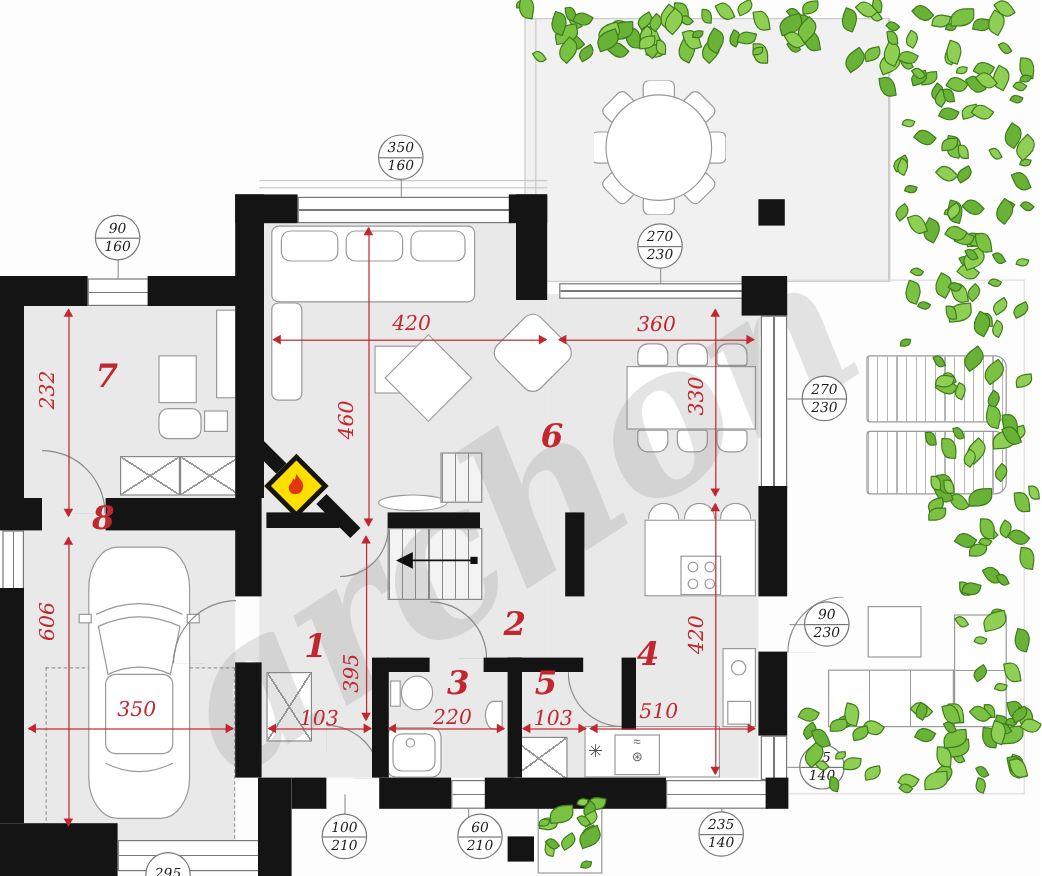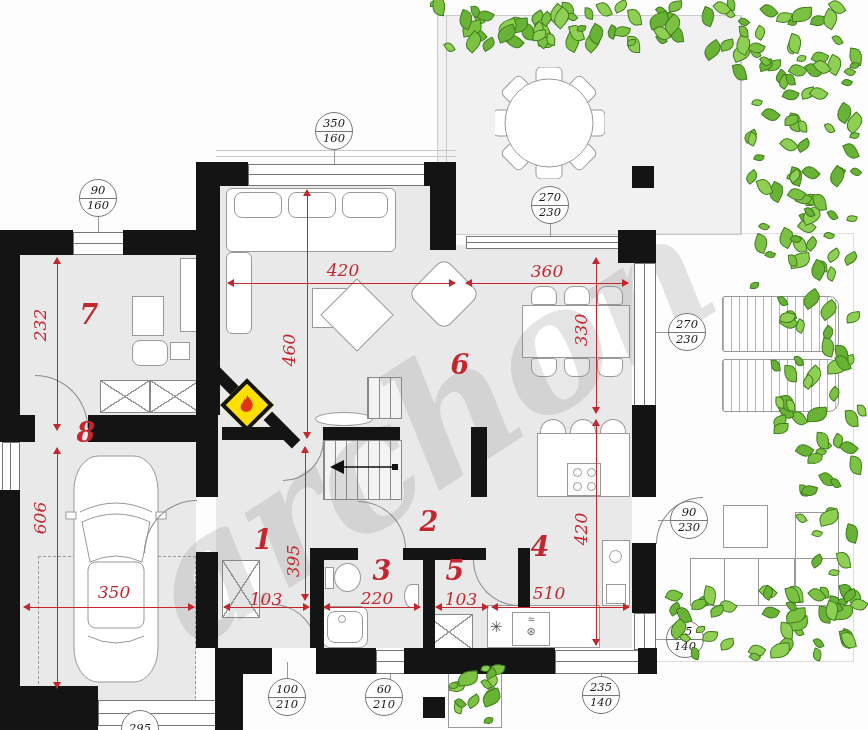--- a/index.html
+++ b/index.html
@@ -270,21 +270,21 @@
       <span class="mdiv"></span>
       <span>140</span>
     </div>
     <div class="lead" style="left: 286.5px; top: 662px; width: 1px; height: 35px;"></div>
     <div class="marker" style="left: 268px; top: 678px;">
       <span>100</span>
       <span class="mdiv"></span>
       <span>210</span>
     </div>
     <div class="lead" style="left: 389.5px; top: 662px; width: 1px; height: 35px;"></div>
-    <div class="marker" style="left: 365px; top: 678px; text-align: right;">
+    <div class="marker" style="left: 381px; top: 678px; text-align: right;">
       <span>60</span>
       <span class="mdiv"></span>
       <span>210</span>
     </div>
     <div class="lead" style="left: 139.5px; top: 714px; width: 1px; height: 15px;"></div>
     <div class="marker" style="left: 121px; top: 710px;">
       <span>295</span>
       <span></span>
     </div>
     <div class="redline" style="left: 228px; top: 282.5px; width: 227px; height: 1px;"></div>

